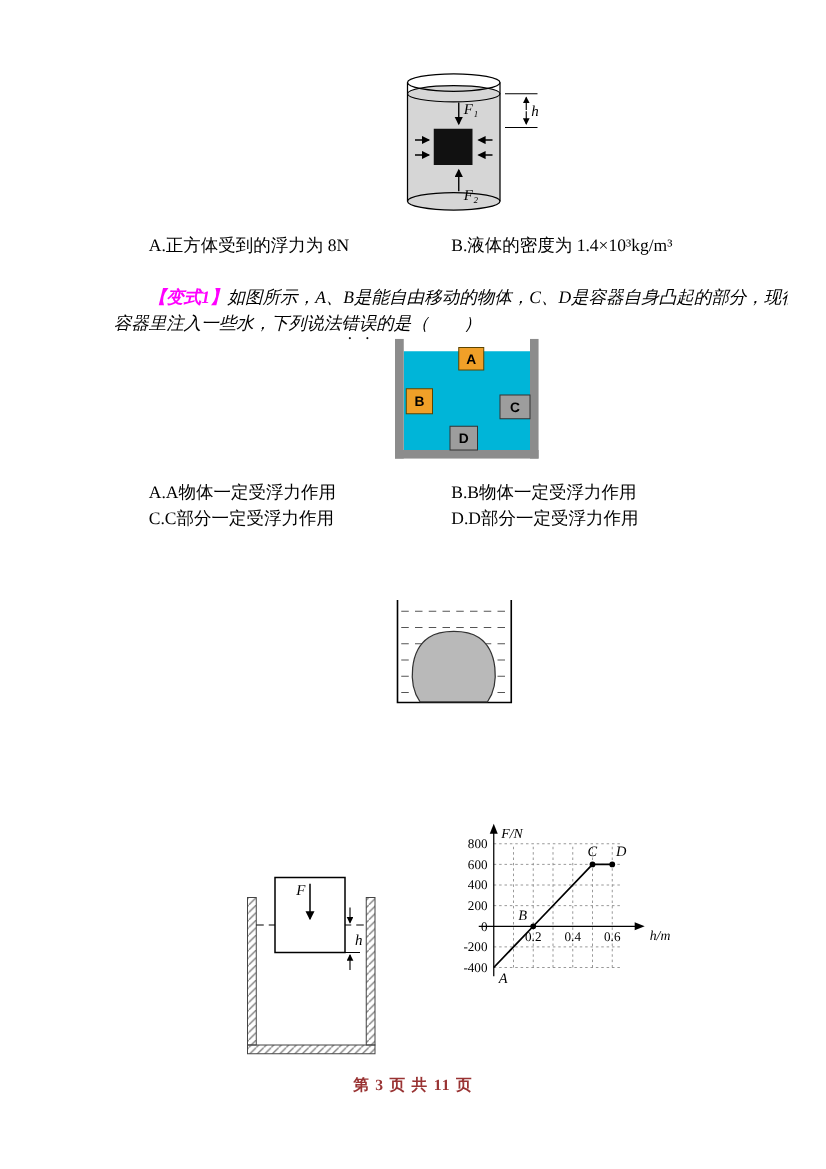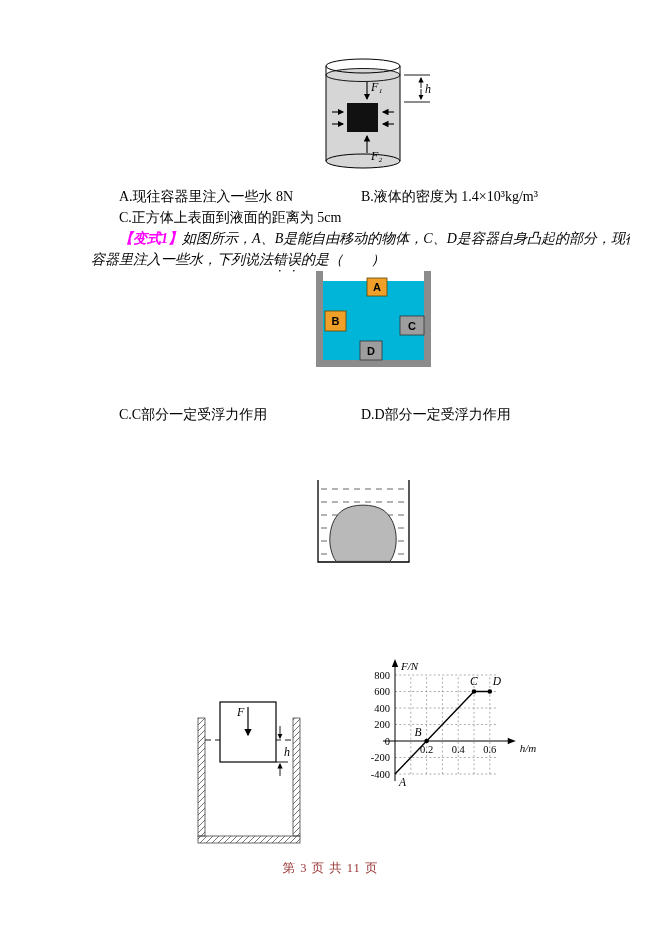--- a/index.html
+++ b/index.html
@@ -11,21 +11,21 @@
     font-size:14px; overflow:hidden;
   }
   .abs { position:absolute; }
   .para { line-height:21px; text-indent:2em; text-align:justify;font-style:italic; }
   .tag { color:var(--variant-tag,#f0f); font-weight:bold; }
   .opt { position:absolute; white-space:nowrap; }
   .em-mark {
     -webkit-text-emphasis:filled dot; text-emphasis:filled dot;
     -webkit-text-emphasis-position:under right; text-emphasis-position:under right;
   }
-  .footer { position:absolute; left:0; right:0; text-align:center; font-size:12.5px; color:var(--footer-red,#933); letter-spacing:1px; }
+  .footer { position:absolute; left:0; right:0; text-align:center; font-size:12.5px; color:var(--footer-red,#933); letter-spacing:1px;font-weight:bold; }
   svg { display:block; }
   svg text { font-family:"Liberation Serif","DejaVu Serif",serif; }
   .flbl { font-style:italic; font-size:12px; fill:#000; }
   .blk-lbl { font-family:"Liberation Sans","DejaVu Sans",sans-serif; font-weight:bold; font-size:11px; fill:#000; }
   .grid { stroke:#8a8a8a; stroke-width:0.7; stroke-dasharray:2 2.3; fill:none; }
   .axis { stroke:#000; stroke-width:1; fill:none; }
   .axisfill { fill:#000; stroke:none; }
   .tick { font-size:10.5px; fill:#000; }
   .albl { font-size:11px; font-style:italic; fill:#000; }
   .plbl { font-size:11.5px; font-style:italic; fill:#000; }
@@ -64,23 +64,22 @@
       <line x1="80" y1="18" x2="106" y2="18"></line>
       <line x1="80" y1="45" x2="106" y2="45"></line>
       <line x1="97" y1="31" x2="97" y2="21" marker-end="url(#ar1)"></line>
       <line x1="97" y1="32" x2="97" y2="42" marker-end="url(#ar1)"></line>
     </g>
     <text class="flbl" x="47" y="34">F₁</text>
     <text class="flbl" x="47" y="103">F₂</text>
     <text class="flbl" x="101" y="36">h</text>
   </svg>
 
-  <span class="opt" style="left:88px;top:188px">A.现往容器里注入一些水 8N</span>
+  <span class="opt" style="left:88px;top:188px">A.正方体受到的浮力为 8N</span>
   <span class="opt" style="left:330px;top:188px">B.液体的密度为 1.4×10³kg/m³</span>
-  <span class="opt" style="left:88px;top:209px">C.正方体上表面到液面的距离为 5cm</span>
 
   <div class="para abs" style="left:60px;top:228px;width:548px">
     <span class="tag">【变式1】</span><span>如图所示，A、B是能自由移动的物体，C、D是容器自身凸起的部分，现往容器里注入一些水，下列说法</span><span class="em-mark">错误</span><span>的是（　　）</span>
   </div>
 
   <svg class="abs" style="left:285px;top:271px" width="115" height="96" viewBox="0 0 115 96">
     <rect x="7" y="10" width="101" height="79" style="fill:var(--water)"></rect>
     <g style="fill:var(--container-gray)">
       <rect x="0" y="0" width="7" height="96"></rect>
       <rect x="108" y="0" width="7" height="96"></rect>
@@ -89,20 +88,22 @@
     <rect x="51" y="7" width="20" height="18" style="fill:var(--orange-block)" stroke="#5c4500" stroke-width="0.8"></rect>
     <rect x="9" y="40" width="21" height="20" style="fill:var(--orange-block)" stroke="#5c4500" stroke-width="0.8"></rect>
     <rect x="84" y="45" width="24" height="19" style="fill:var(--protrusion-gray)" stroke="#333" stroke-width="0.8"></rect>
     <rect x="44" y="70" width="22" height="19" style="fill:var(--protrusion-gray)" stroke="#333" stroke-width="0.8"></rect>
     <text class="blk-lbl" x="61" y="20" text-anchor="middle">A</text>
     <text class="blk-lbl" x="19.5" y="54" text-anchor="middle">B</text>
     <text class="blk-lbl" x="96" y="58.5" text-anchor="middle">C</text>
     <text class="blk-lbl" x="55" y="83.5" text-anchor="middle">D</text>
   </svg>
 
+  <span class="opt" style="left:88px;top:385px">A.A物体一定受浮力作用</span>
+  <span class="opt" style="left:330px;top:385px">B.B物体一定受浮力作用</span>
   <span class="opt" style="left:88px;top:406px">C.C部分一定受浮力作用</span>
   <span class="opt" style="left:330px;top:406px">D.D部分一定受浮力作用</span>
 
 
   <svg class="abs" style="left:284px;top:477px" width="97" height="88" viewBox="0 0 97 88">
     <g stroke="#555" stroke-width="0.9" stroke-dasharray="6 5">
       <line x1="6" y1="12" x2="91" y2="12"></line>
       <line x1="6" y1="25" x2="91" y2="25"></line>
       <line x1="6" y1="38" x2="91" y2="38"></line>
       <line x1="6" y1="51" x2="91" y2="51"></line>

